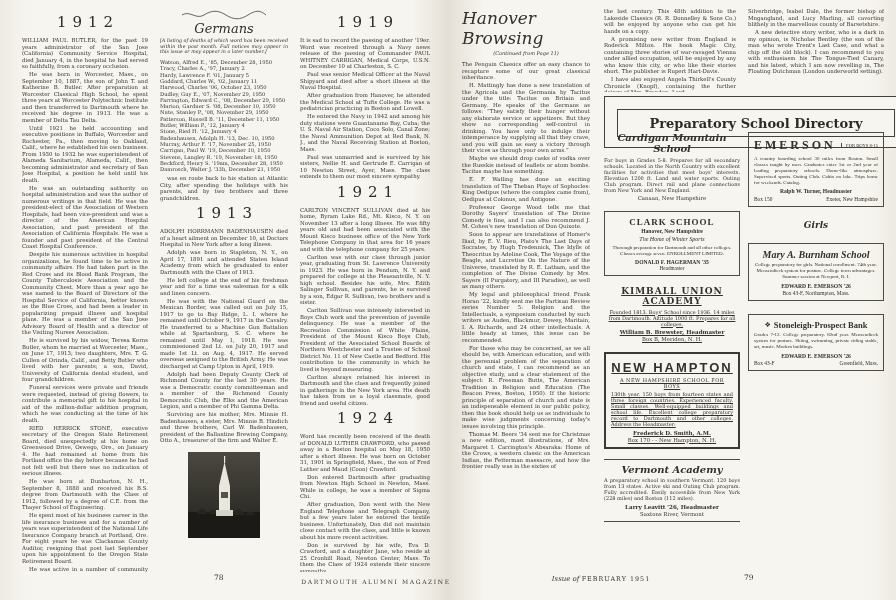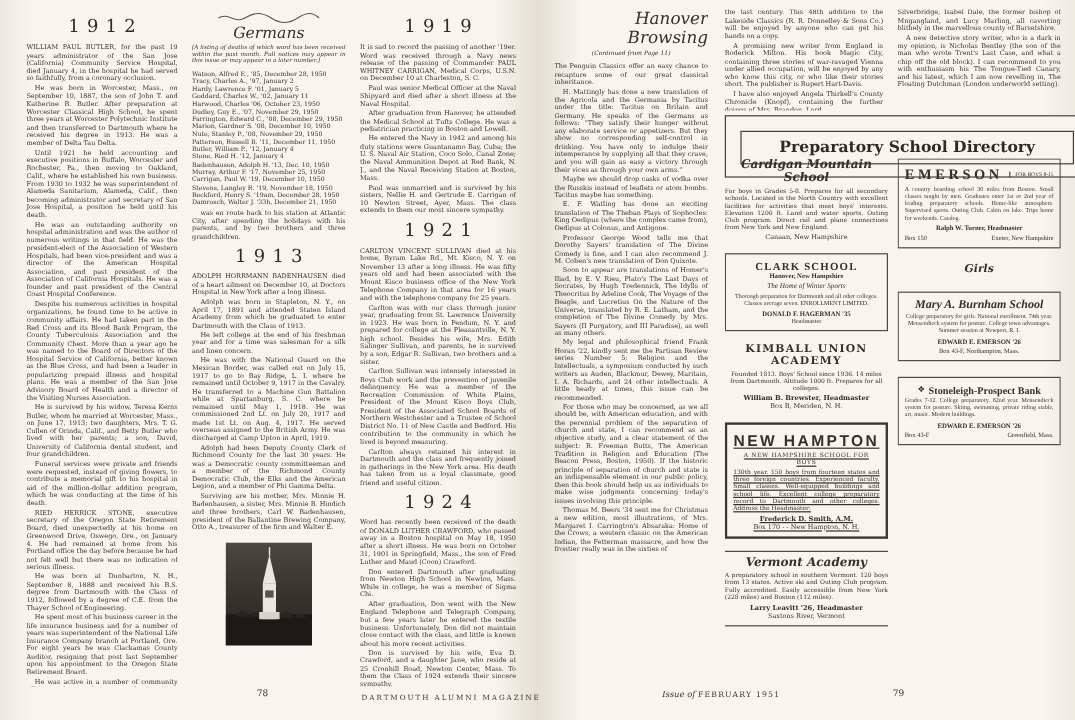--- a/index.html
+++ b/index.html
@@ -11,21 +11,21 @@
   .col{position:absolute;top:10px;height:562px;overflow:hidden;}
   .year{font-size:15px;font-weight:400;letter-spacing:6px;text-align:center;margin:3px 0 6px;padding-left:6px;color:#2e2b26;}
   .para,.paras p{margin:0 0 1.5px;font-size:5.4px;line-height:6.5px;text-align:justify;text-indent:7px;}
   .paras p:first-child{text-indent:0;}
   .deaths-head{text-align:center;margin-bottom:2px;}
   .deaths-title{font-style:italic;font-size:13px;font-weight:400;margin:0;}
   .deaths-note{font-size:4.8px;font-style:italic;line-height:5.7px;text-align:justify;margin:2px 0 4px;}
   .death-entry{font-size:5.2px;line-height:6.3px;margin:0;padding-left:9px;text-indent:-9px;text-align:left;}
   .cont{margin-top:3px;}
   .photo{display:block;margin:8px auto 0;}
-  .hb-title{font-style:italic;font-size:14px;font-weight:400;text-align:right;margin:0 0 2px;}
+  .hb-title{font-style:italic;font-size:17px;font-weight:400;text-align:left;margin:0 0 2px;}
   .hb-cont{font-size:5px;font-style:italic;text-align:center;margin:0 0 5px;}
   .band{position:absolute;top:8px;height:84px;overflow:hidden;}
   .dirbox{position:absolute;left:604px;top:96px;width:278px;height:26px;border:1px solid #45403a;padding:12px;background:#f7f5ef;}
   .dirbox-inner{border:1px solid #45403a;height:100%;display:flex;align-items:center;justify-content:center;}
   .dirbox-title{font-size:13px;font-weight:bold;color:#2e2b26;}
   .ads{position:absolute;top:132px;width:136px;height:442px;overflow:hidden;display:flex;flex-direction:column;gap:10px;}
   .ads-left{left:604px;}
   .ads-right{left:748px;gap:13px;}
   .ad{flex:none;}
   .ad-body{font-size:5px;line-height:6px;text-align:justify;margin:2.5px 0;}
@@ -210,21 +210,21 @@
 
       <div class="ad boxed" style="text-align:center;">
         <h4 class="caps-name">CLARK SCHOOL</h4>
         <div class="ad-loc">Hanover, New Hampshire</div>
         <div class="ad-tag">The Home of Winter Sports</div>
         <p class="ad-body" style="text-align:center;">Thorough preparation for Dartmouth and all other colleges. Classes average seven. ENROLLMENT LIMITED.</p>
         <div class="ad-head">DONALD F. HAGERMAN '35</div>
         <div class="ad-headtitle">Headmaster</div>
       </div>
 
-      <div class="ad" style="text-align:center;">
+      <div class="ad" style="text-align:center;text-decoration:underline;">
         <h4 class="caps-name">KIMBALL UNION ACADEMY</h4>
         <p class="ad-body" style="text-align:center;">Founded 1813. Boys' School since 1936. 14 miles from Dartmouth. Altitude 1000 ft. Prepares for all colleges.</p>
         <div class="ad-head">William B. Brewster, Headmaster</div>
         <div class="ad-addr">Box B, Meriden, N. H.</div>
       </div>
 
       <div class="ad boxed-heavy">
         <h4 class="nh-name">NEW HAMPTON</h4>
         <div class="nh-sub">A NEW HAMPSHIRE SCHOOL FOR BOYS</div>
         <p class="ad-body">130th year. 150 boys from fourteen states and three foreign countries. Experienced faculty. Small classes. Well-equipped buildings and school life. Excellent college preparatory record to Dartmouth and other colleges. Address the Headmaster:</p>

